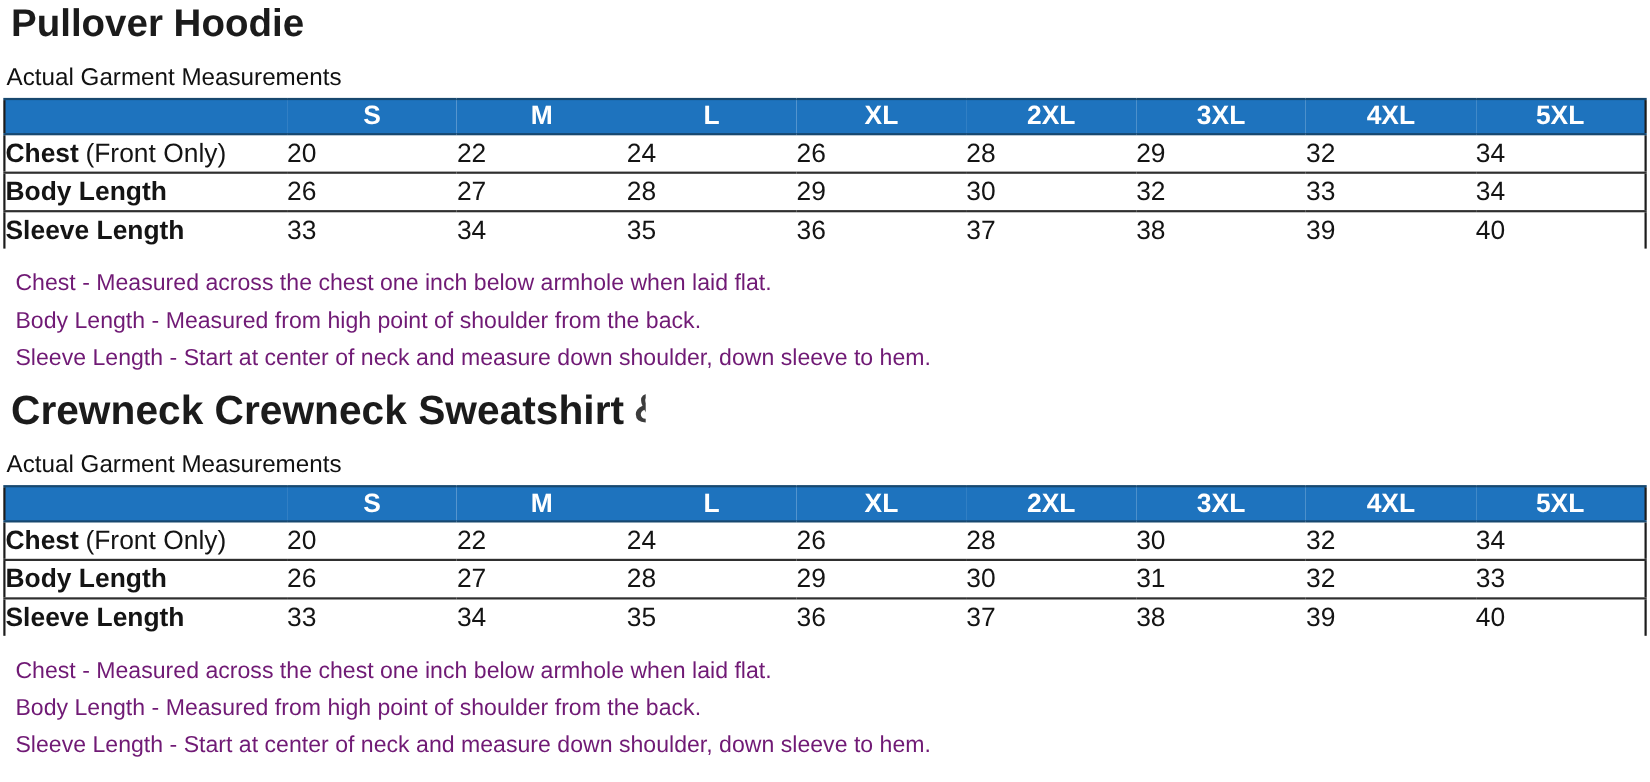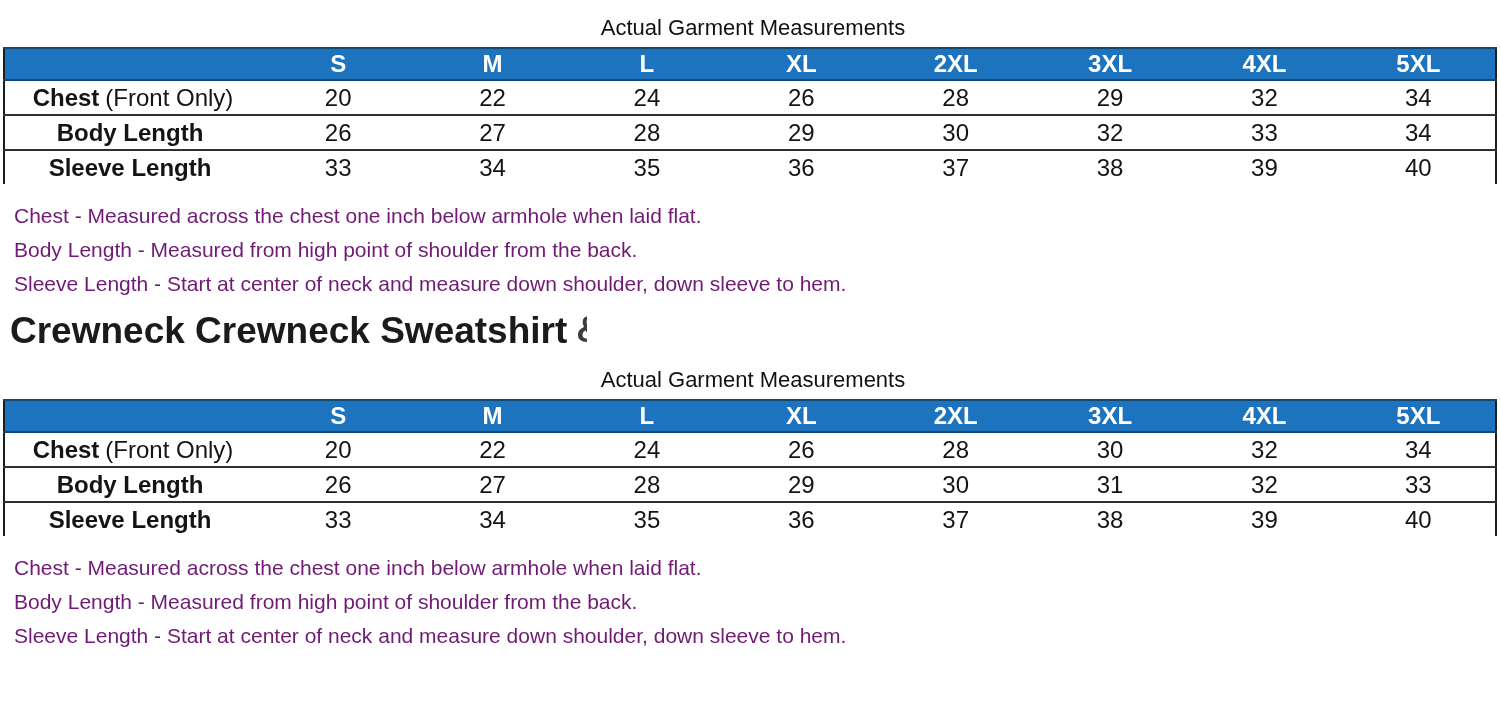--- a/index.html
+++ b/index.html
@@ -24,21 +24,20 @@
     overflow: hidden;
     margin-left: 9px;
     vertical-align: text-bottom;
     opacity: 0.85;
   }
   .sub {
     font-size: 22px;
     line-height: 25px;
     margin: 15px 0 7px 6px;
     color: #111;
-    text-align: center;
   }
   table.size-table {
     border-collapse: collapse;
     table-layout: fixed;
     width: 1494px;
     margin-left: 3px;
     border-left: 2px solid #1c1c1c;
     border-right: 2px solid #1c1c1c;
   }
   col.c-label { width: 257px; }
@@ -49,40 +48,40 @@
     font-size: 24px;
     height: 30px;
     text-align: center;
     padding: 0;
     border-top: 2px solid #17486f;
     border-bottom: 2px solid #17486f;
   }
   table.size-table td {
     font-size: 24px;
     height: 33px;
-    text-align: center;
     padding: 0;
     background: #ffffff;
   }
   tbody tr:not(:last-child) td { border-bottom: 2px solid #2f2f2f; }
   td.lbl { text-align: left; padding-left: 13px; }
   td.lbl b { font-weight: bold; }
   .sfx { margin-left: 6px; font-weight: normal; }
   .notes { margin: 21px 0 0 14px; }
   .notes p {
     margin: 0 0 12px 0;
     font-size: 21px;
     line-height: 22px;
     color: #701a75;
   }
 </style>
 </head>
 <body>
 
 <section class="sec1">
+  <h1 class="sec-title"><span>Pullover Hoodie</span><span class="title-frag"></span></h1>
   <div class="sub">Actual Garment Measurements</div>
 
   <table class="size-table">
     <colgroup>
         <col class="c-label">
         <col>
         <col>
         <col>
         <col>
         <col>

